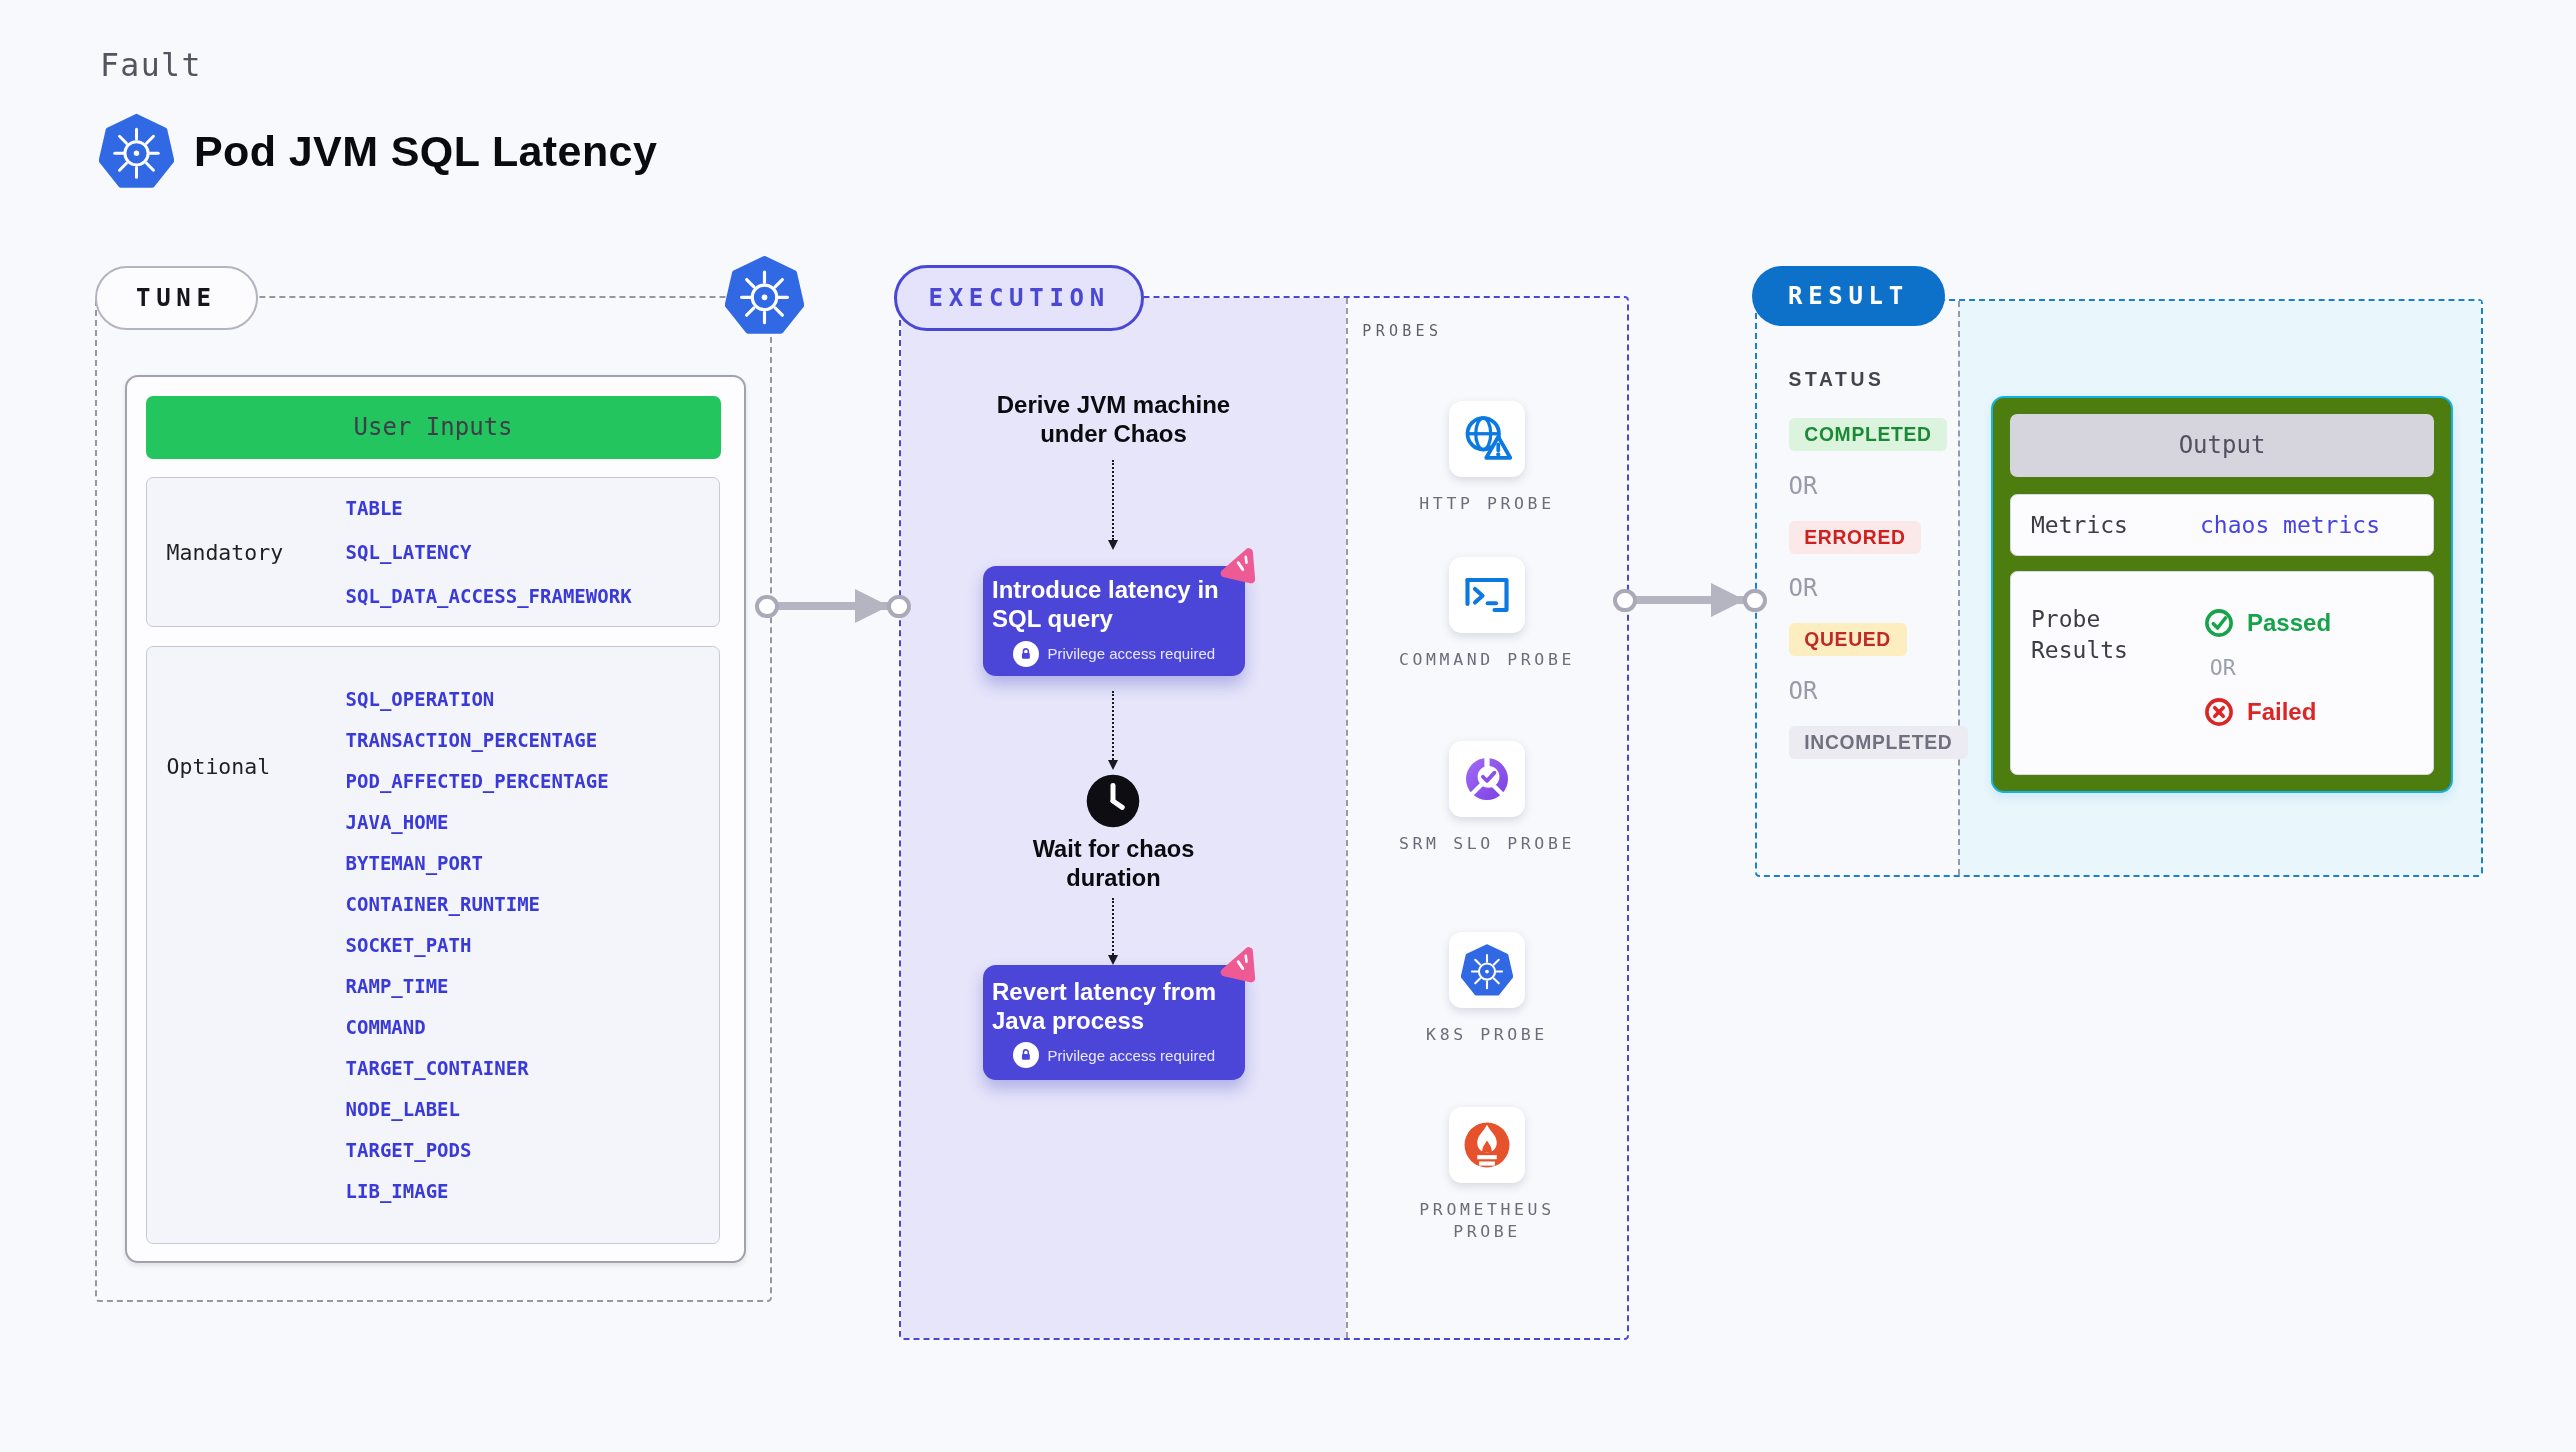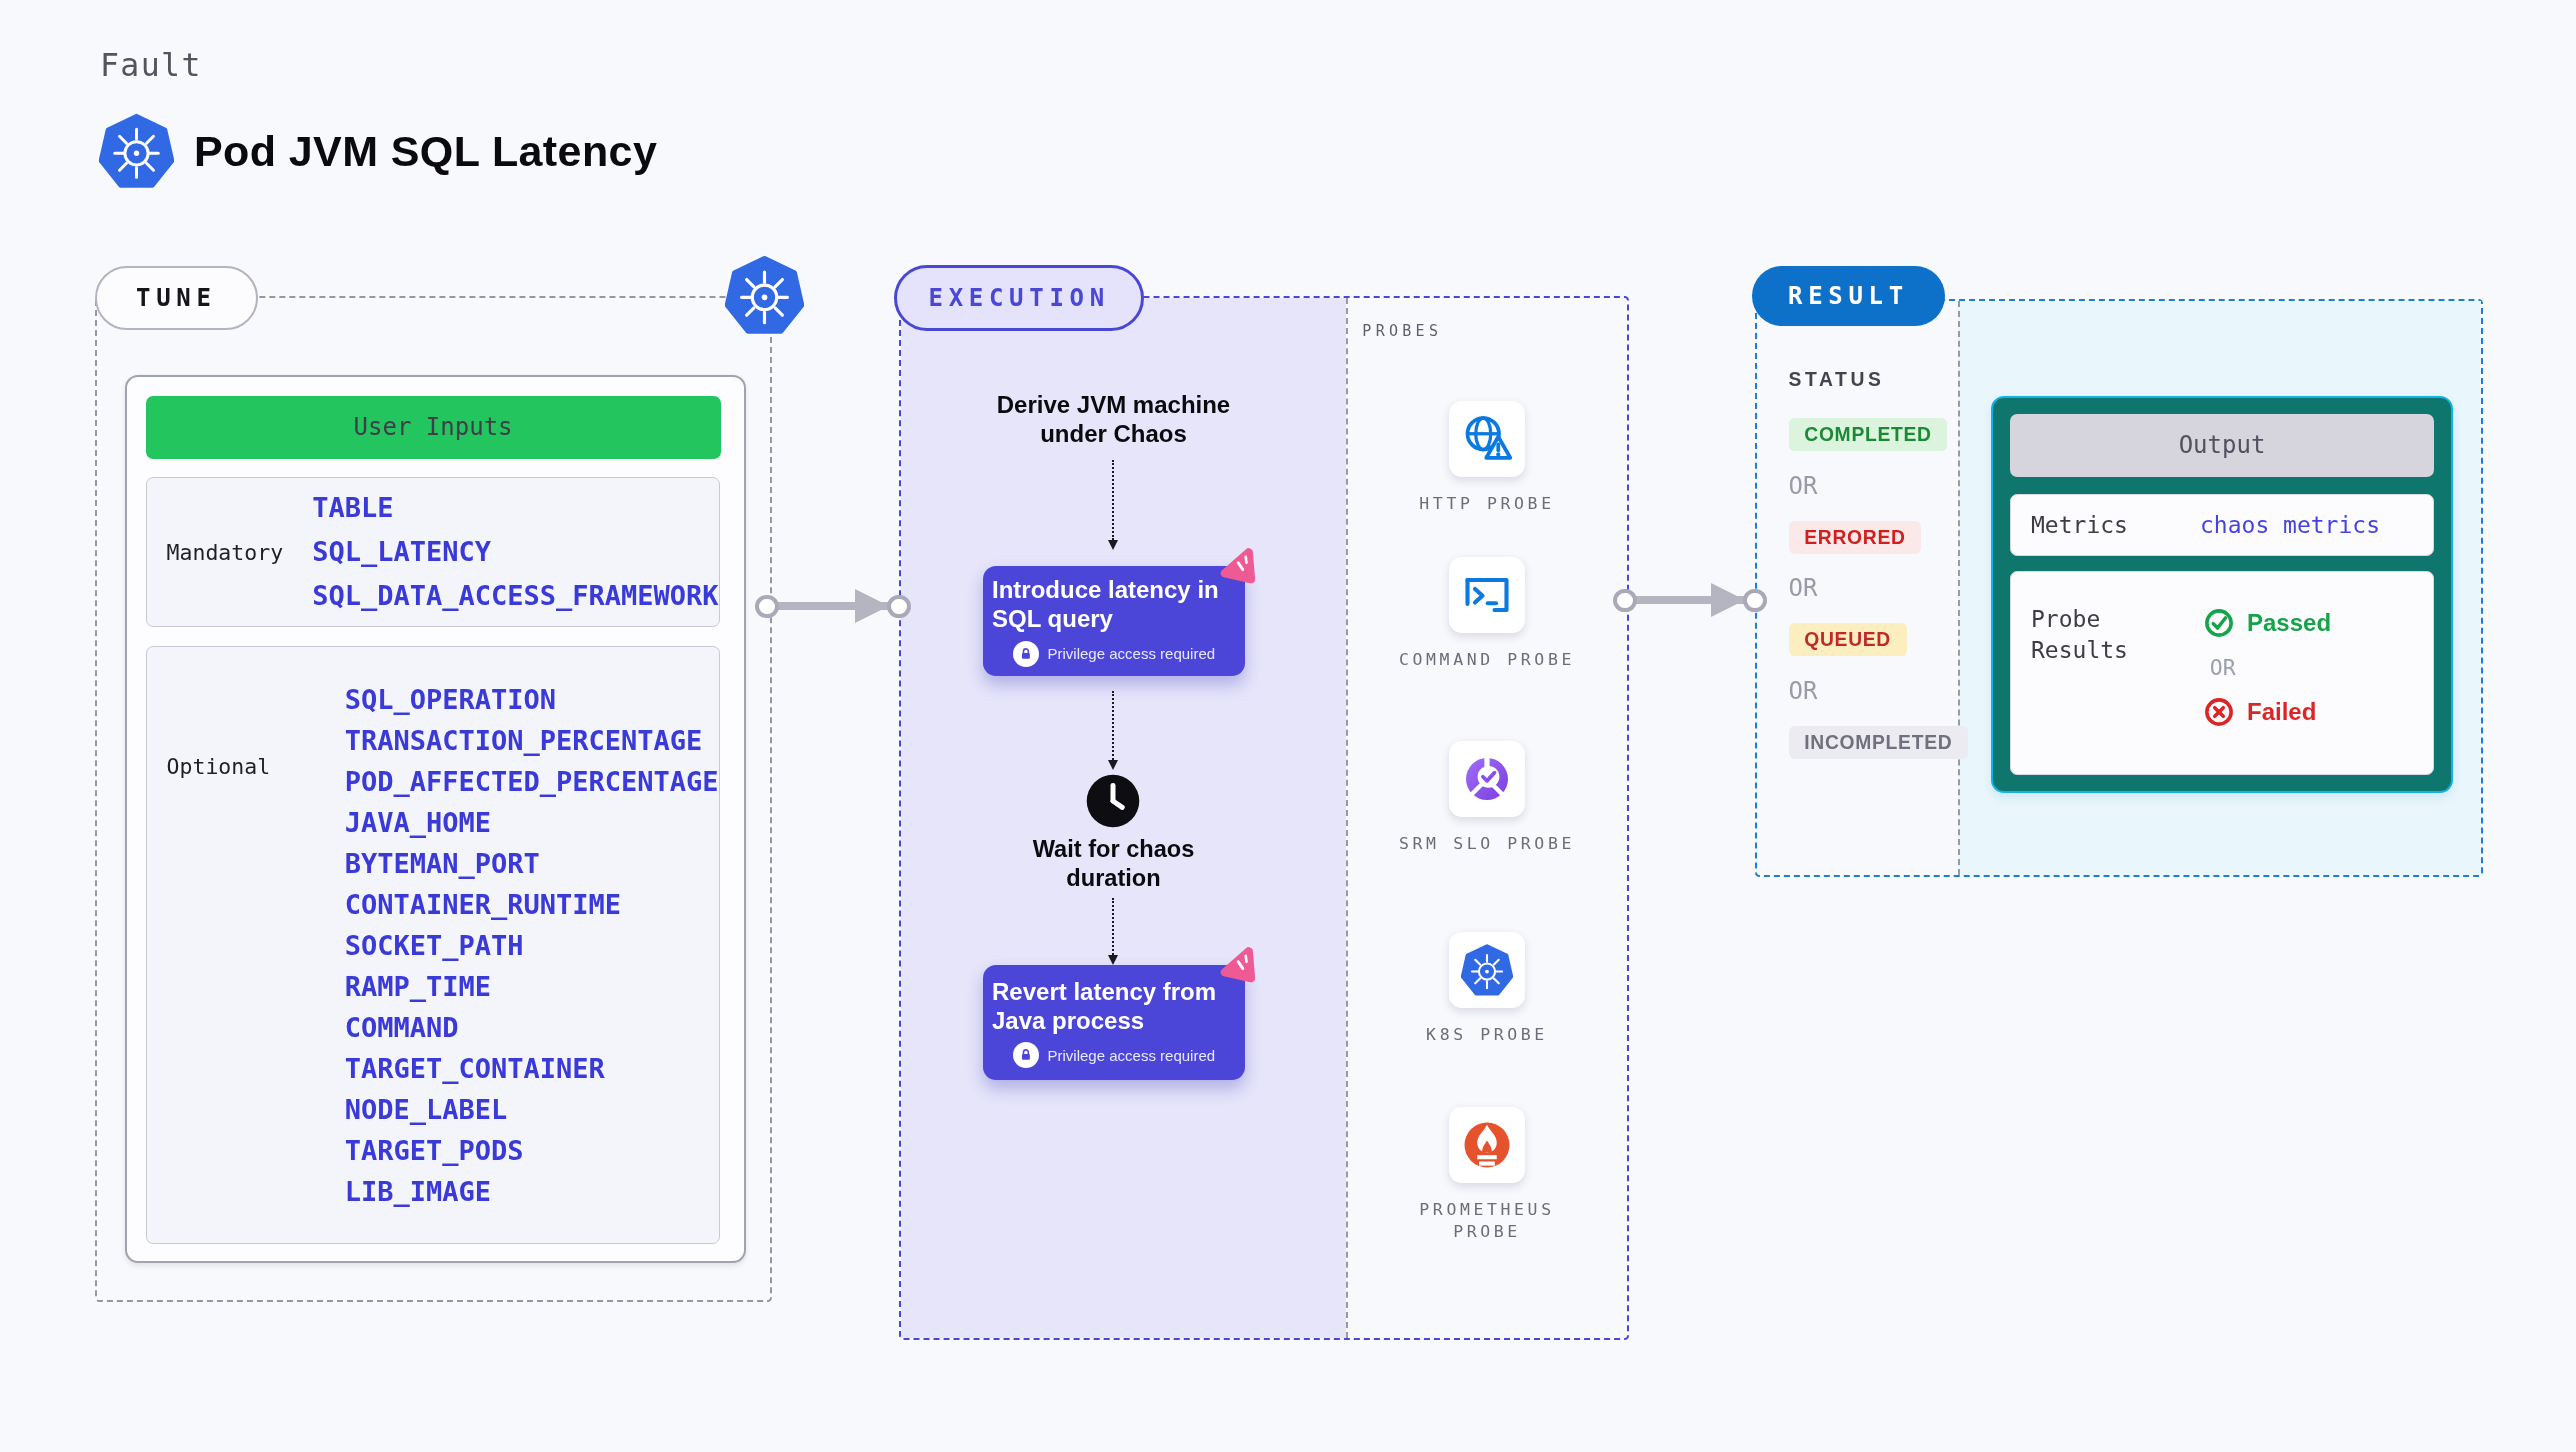--- a/index.html
+++ b/index.html
@@ -26,21 +26,21 @@
                border-radius:13px;box-shadow:0 2.1px 5.7px rgba(40,40,70,.10);}
   .inputs-header{left:18.6px;top:18.6px;width:575px;height:63px;background:#22c55e;border-radius:7.2px;
                  display:flex;align-items:center;justify-content:center;font-size:24px;color:#3e3e48;}
   .param-box{left:18.6px;background:#f4f5fa;border:1.4px solid #c8c8d4;border-radius:7.2px;width:572px;display:flex;}
   .mand-box{top:100px;height:148px;}
   .opt-box{top:269px;height:596px;}
   .row-label{width:179px;font-size:21.5px;color:#1f1f24;}
   .mand-box .row-label{display:flex;align-items:center;padding-left:20px;}
   .opt-box  .row-label{padding-left:20px;padding-top:107px;}
   .row-values{flex:1;display:flex;flex-direction:column;justify-content:center;}
-  .param-value{font-size:27px;font-weight:700;color:#3a3ad8;font-family:"DejaVu Sans Mono",monospace;}
+  .param-value{font-size:19px;font-weight:700;color:#3a3ad8;font-family:"DejaVu Sans Mono",monospace;}
   .mand-box .param-value{line-height:44px;}
   .opt-box  .param-value{line-height:41px;}
 
   
   .exec-outer{left:899px;top:296px;width:726px;height:1040px;border:2.9px dashed #4a47d4;border-radius:4.3px;}
   .exec-fill{left:0;top:0;width:445px;height:100%;background:#e6e5fa;}
   .probes-area{left:445px;top:0;right:0;bottom:0;border-left:2.1px dashed #9a9aa2;}
   .probes-label{left:14.3px;top:24px;font-size:15px;letter-spacing:4.3px;color:#5f5f6b;}
   .step-text{font-weight:700;color:#0b0b0f;text-align:center;}
   .derive-text{left:69px;top:92px;width:287px;font-size:24px;line-height:29px;}
@@ -83,21 +83,21 @@
   .conn2{left:1625px;top:600px;width:130px;}
 
   
   .result-outer{left:1755px;top:299px;width:724px;height:574px;border:2.9px dashed #1a80d4;border-radius:4.3px;}
   .result-fill{left:201px;top:0;right:0;bottom:0;background:#e9f6fc;border-left:2.1px dashed #9a9aa4;}
   .status-label{left:31.5px;top:68px;font-size:19.3px;font-weight:700;letter-spacing:3.6px;color:#43434d;}
   .status-col{left:31.5px;top:117px;width:179px;display:flex;flex-direction:column;align-items:flex-start;}
   .status-badge{height:33px;line-height:33px;padding:0 15.8px;border-radius:5.7px;
                 font-weight:700;font-size:19.3px;letter-spacing:0.7px;margin-bottom:21.5px;}
   .status-or{font-family:"DejaVu Sans Mono",monospace;font-size:24px;color:#9a9aa8;margin-bottom:21.5px;line-height:26.5px;}
-  .output-panel{left:234px;top:95px;width:458px;height:393px;background:#0f766e;border:2.9px solid #13b1e5;
+  .output-panel{left:234px;top:95px;width:458px;height:393px;background:#4d7c0f;border:2.9px solid #13b1e5;
                 border-radius:13px;box-shadow:0 4.3px 10px rgba(30,140,190,.12);}
   .output-header{left:17px;top:15.8px;right:17px;height:63px;background:#d6d5de;border-radius:7.2px;
                  display:flex;align-items:center;justify-content:center;font-size:24px;color:#515160;}
   .out-row{left:17px;right:17px;background:#fcfcfe;border:1.4px solid #d8d8e2;border-radius:7.2px;display:flex;}
   .metrics-row{top:96px;height:60px;align-items:center;}
   .metrics-label{width:169px;padding-left:20px;font-size:23px;color:#3c3c44;}
   .metrics-value{font-size:23px;color:#4643e2;}
   .proberes-row{top:173px;height:202px;}
   .proberes-label{width:173px;padding-left:20px;padding-top:31.5px;font-size:23px;line-height:31.5px;color:#3c3c44;}
   .proberes-col{display:flex;flex-direction:column;padding-top:36px;gap:17px;}

